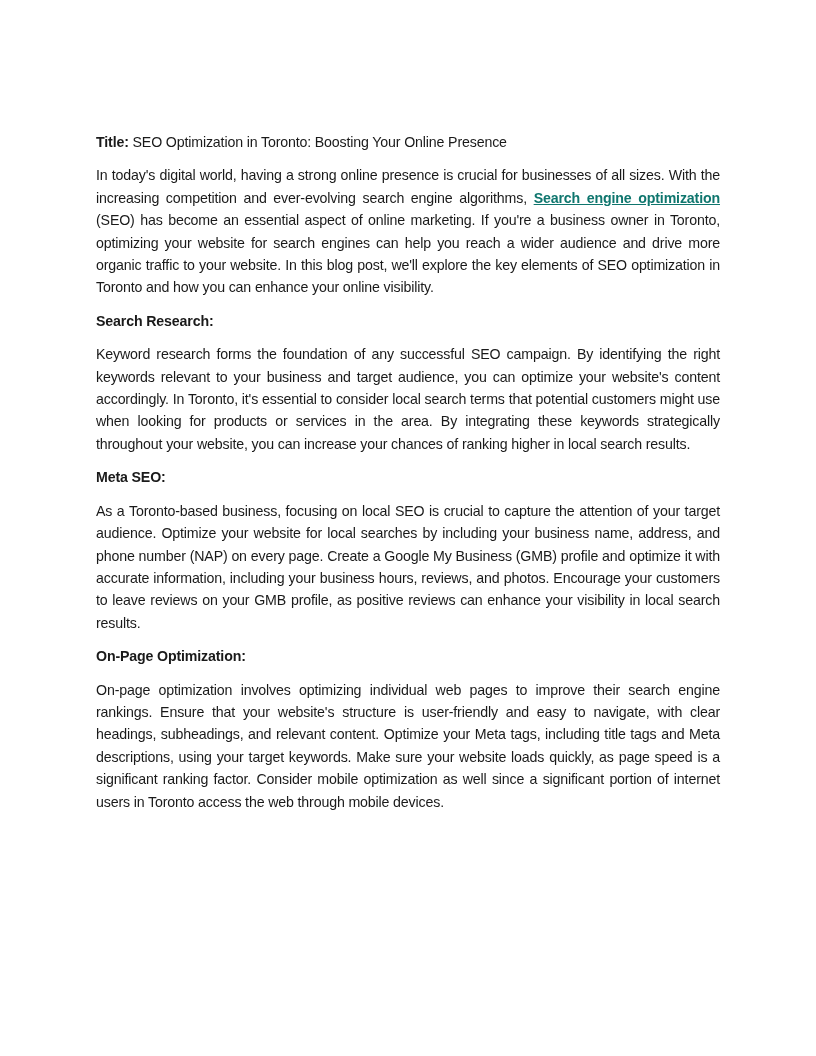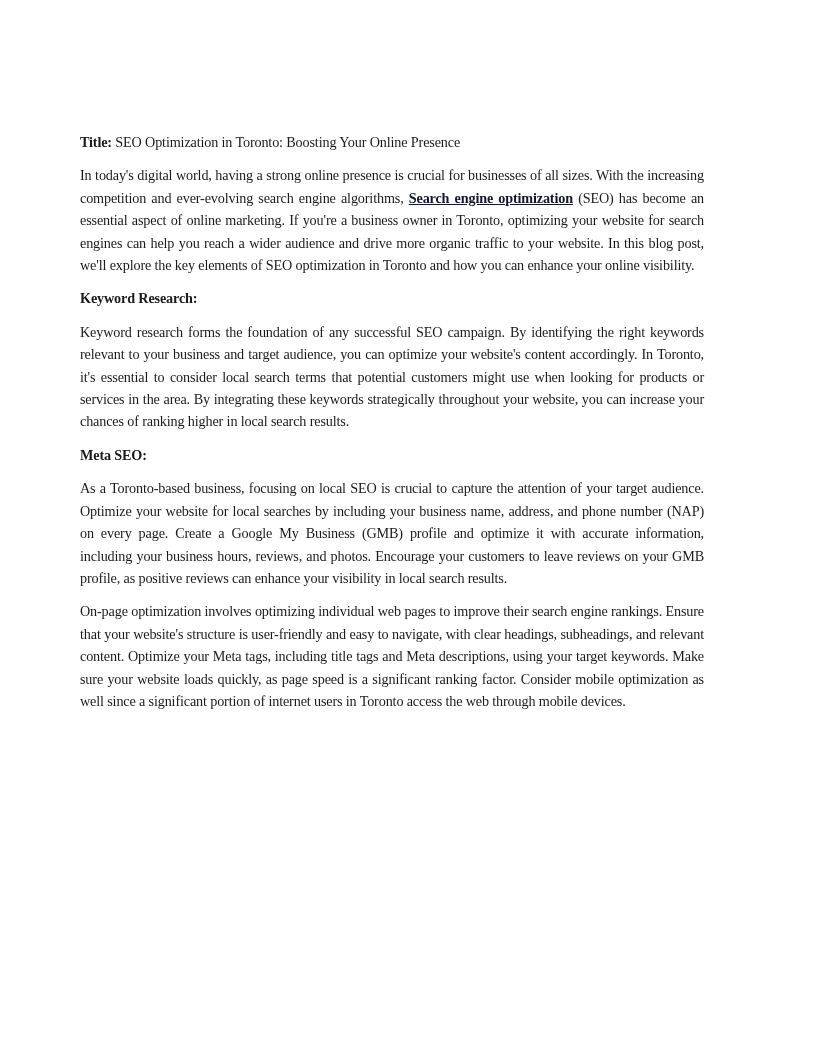--- a/index.html
+++ b/index.html
@@ -8,24 +8,24 @@
       background: #ffffff;
     }
     body {
       width: 816px;
       height: 1056px;
       position: relative;
       overflow: hidden;
     }
     .page {
       position: absolute;
-      left: 80px;
+      left: 96px;
       top: 131px;
       width: 624px;
-      font-family: Liberation Serif, serif;
+      font-family: Liberation Sans, sans-serif;
       font-size: 14.2px;
       line-height: 22.4px;
       color: #1a1a1a;
       letter-spacing: -0.15px;
     }
     .title-line {
       margin: 0 0 11px 0;
     }
     .title-label {
       font-weight: bold;
@@ -34,35 +34,36 @@
       margin: 0 0 11px 0;
       text-align: justify;
     }
     h2.section {
       margin: 0 0 11px 0;
       font-size: 14.2px;
       line-height: 22.4px;
       font-weight: bold;
     }
     a.link {
-      color: #0f172a;
+      color: #0f766e;
       font-weight: bold;
       text-decoration: underline;
     }
   </style>
 </head>
 <body>
 
 <div class="page">
 
   <div class="title-line"><span class="title-label">Title:</span><span> SEO Optimization in Toronto: Boosting Your Online Presence</span></div>
 
   <p class="body"><span>In today's digital world, having a strong online presence is crucial for businesses of all sizes. With the increasing competition and ever-evolving search engine algorithms, </span><a class="link" href="#">Search engine optimization</a><span> (SEO) has become an essential aspect of online marketing. If you're a business owner in Toronto, optimizing your website for search engines can help you reach a wider audience and drive more organic traffic to your website. In this blog post, we'll explore the key elements of SEO optimization in Toronto and how you can enhance your online visibility.</span></p>
 
-  <h2 class="section">Keyword Research:</h2>
+  <h2 class="section">Search Research:</h2>
   <p class="body">Keyword research forms the foundation of any successful SEO campaign. By identifying the right keywords relevant to your business and target audience, you can optimize your website's content accordingly. In Toronto, it's essential to consider local search terms that potential customers might use when looking for products or services in the area. By integrating these keywords strategically throughout your website, you can increase your chances of ranking higher in local search results.</p>
 
   <h2 class="section">Meta SEO:</h2>
   <p class="body">As a Toronto-based business, focusing on local SEO is crucial to capture the attention of your target audience. Optimize your website for local searches by including your business name, address, and phone number (NAP) on every page. Create a Google My Business (GMB) profile and optimize it with accurate information, including your business hours, reviews, and photos. Encourage your customers to leave reviews on your GMB profile, as positive reviews can enhance your visibility in local search results.</p>
 
+  <h2 class="section">On-Page Optimization:</h2>
   <p class="body">On-page optimization involves optimizing individual web pages to improve their search engine rankings. Ensure that your website's structure is user-friendly and easy to navigate, with clear headings, subheadings, and relevant content. Optimize your Meta tags, including title tags and Meta descriptions, using your target keywords. Make sure your website loads quickly, as page speed is a significant ranking factor. Consider mobile optimization as well since a significant portion of internet users in Toronto access the web through mobile devices.</p>
 
 </div>
 
 </body></html>

